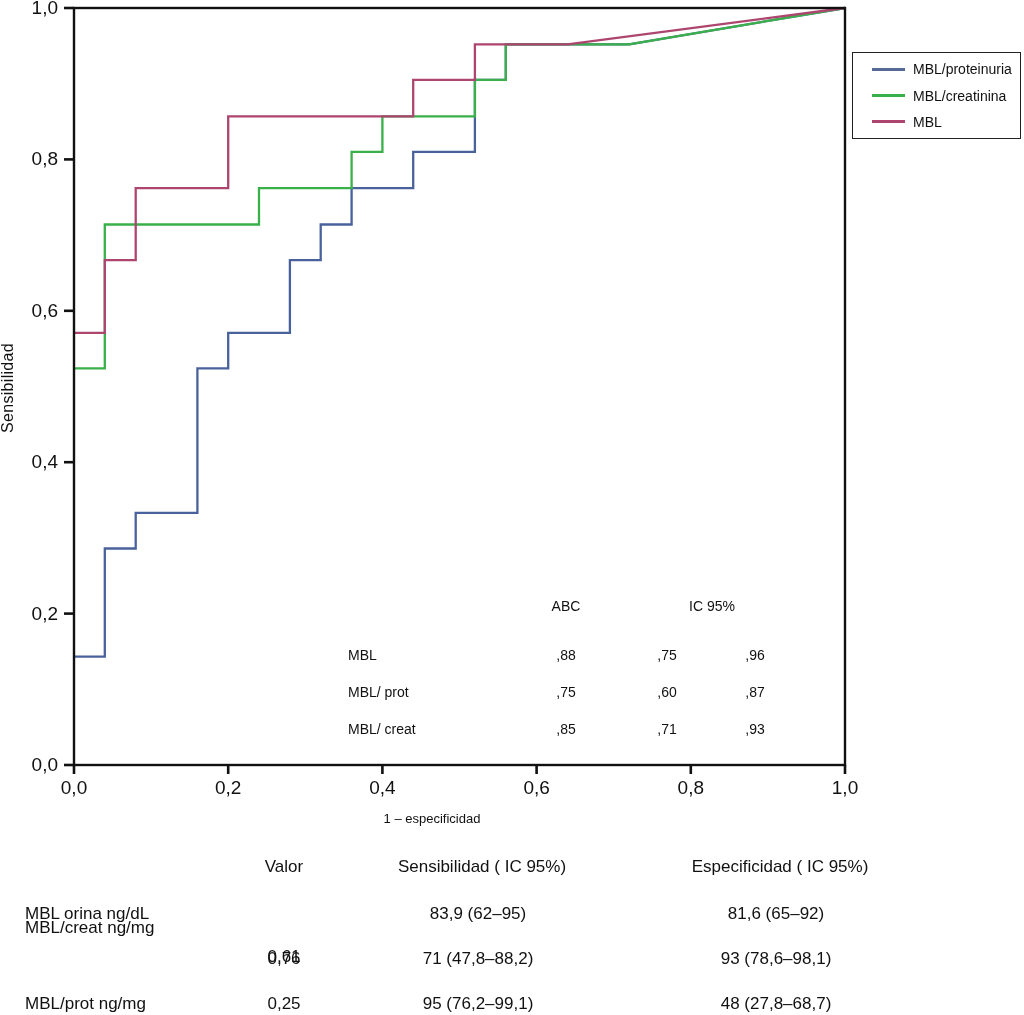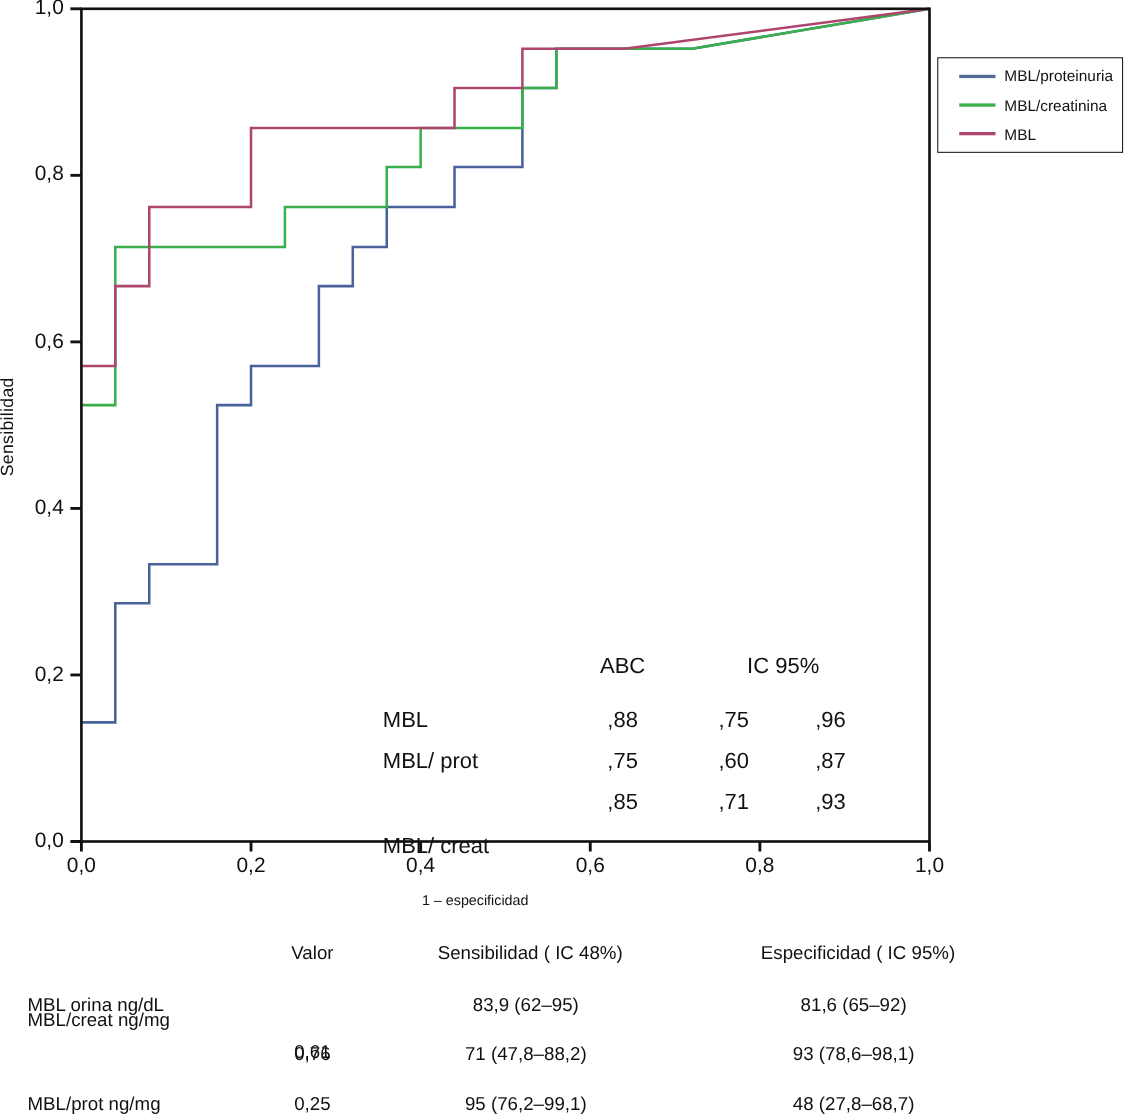--- a/index.html
+++ b/index.html
@@ -11,21 +11,21 @@
   .abs{position:absolute;white-space:nowrap;}
   #chart-svg{position:absolute;left:0;top:0;}
   .ylabel{
     left:-1px;top:388px;transform:rotate(-90deg) translateX(-50%);
     transform-origin:0 0;font-size:16px;letter-spacing:.3px;
   }
   .xlabel{left:352px;top:811px;font-size:13px;width:160px;text-align:center;}
   .tick-label{font-size:19px;line-height:18px;}
   .ytick{text-align:right;width:44px;left:14px;}
   .xtick{text-align:center;width:44px;top:779px;}
-  .stats-text{font-size:20px;line-height:20px;}
+  .stats-text{font-size:14px;line-height:20px;}
   .stats-center{text-align:center;}
   .legend-box{
     left:852px;top:52px;width:169px;height:87px;border:1.5px solid #222;
     background:#fff;box-sizing:border-box;display:flex;flex-direction:column;
     justify-content:space-evenly;padding-left:19px;
   }
   .legend-row{display:flex;align-items:center;height:20px;}
   .legend-swatch{width:33px;height:3px;margin-right:8px;flex:0 0 auto;}
   .legend-label{font-size:14px;}
   .tbl-text{font-size:17px;line-height:20px;}
@@ -80,21 +80,21 @@
     <span class="abs stats-text stats-center" style="left:660px;top:596px;width:104px;">IC 95%</span>
 
   <span class="abs stats-text" style="left: 348px; top: 645px;">MBL</span>
       <span class="abs stats-text stats-center" style="left: 521px; top: 645px; width: 90px;">,88</span>
       <span class="abs stats-text stats-center" style="left: 622px; top: 645px; width: 90px;">,75</span>
       <span class="abs stats-text stats-center" style="left: 710px; top: 645px; width: 90px;">,96</span>
       <span class="abs stats-text" style="left: 348px; top: 682px;">MBL/ prot</span>
       <span class="abs stats-text stats-center" style="left: 521px; top: 682px; width: 90px;">,75</span>
       <span class="abs stats-text stats-center" style="left: 622px; top: 682px; width: 90px;">,60</span>
       <span class="abs stats-text stats-center" style="left: 710px; top: 682px; width: 90px;">,87</span>
-      <span class="abs stats-text" style="left: 348px; top: 719px; margin-top: 40px;">MBL/ creat</span>
+      <span class="abs stats-text" style="left: 348px; top: 719px;">MBL/ creat</span>
       <span class="abs stats-text stats-center" style="left: 521px; top: 719px; width: 90px;">,85</span>
       <span class="abs stats-text stats-center" style="left: 622px; top: 719px; width: 90px;">,71</span>
       <span class="abs stats-text stats-center" style="left: 710px; top: 719px; width: 90px;">,93</span>
     </div>
 
   <div class="abs legend-box" id="legend">
       <div class="legend-row">
         <span class="legend-swatch" style="background: rgb(84, 106, 149);"></span>
         <span class="legend-label">MBL/proteinuria</span>
       </div>
@@ -103,21 +103,21 @@
         <span class="legend-label">MBL/creatinina</span>
       </div>
       <div class="legend-row">
         <span class="legend-swatch" style="background: rgb(173, 69, 111);"></span>
         <span class="legend-label">MBL</span>
       </div>
     </div>
 
   <div id="btable">
       <span class="abs tbl-text tbl-center" style="left: 239px; top: 857px; width: 90px;">Valor</span>
-      <span class="abs tbl-text tbl-center" style="left: 352px; top: 857px; width: 260px;">Sensibilidad ( IC 48%)</span>
+      <span class="abs tbl-text tbl-center" style="left: 352px; top: 857px; width: 260px;">Sensibilidad ( IC 95%)</span>
       <span class="abs tbl-text tbl-center" style="left: 645px; top: 857px; width: 270px;">Especificidad ( IC 95%)</span>
       <span class="abs tbl-text" style="left: 25px; top: 904px;">MBL orina ng/dL</span>
       <span class="abs tbl-text tbl-center" style="left: 244px; top: 904px; width: 80px; margin-top: 43px;">0,61</span>
       <span class="abs tbl-text tbl-center" style="left: 358px; top: 904px; width: 240px;">83,9 (62–95)</span>
       <span class="abs tbl-text tbl-center" style="left: 646px; top: 904px; width: 260px;">81,6 (65–92)</span>
       <span class="abs tbl-text" style="left: 25px; top: 918px;">MBL/creat ng/mg</span>
       <span class="abs tbl-text tbl-center" style="left: 244px; top: 949px; width: 80px;">0,76</span>
       <span class="abs tbl-text tbl-center" style="left: 358px; top: 949px; width: 240px;">71 (47,8–88,2)</span>
       <span class="abs tbl-text tbl-center" style="left: 646px; top: 949px; width: 260px;">93 (78,6–98,1)</span>
       <span class="abs tbl-text" style="left: 25px; top: 994px;">MBL/prot ng/mg</span>

